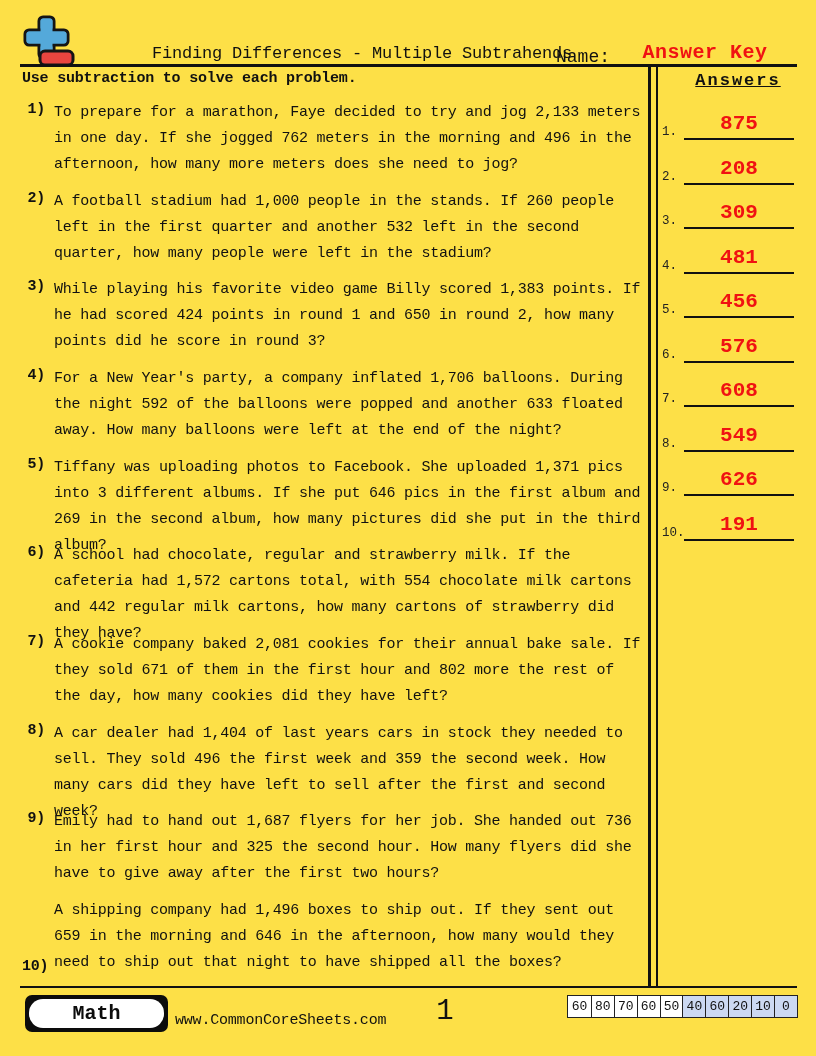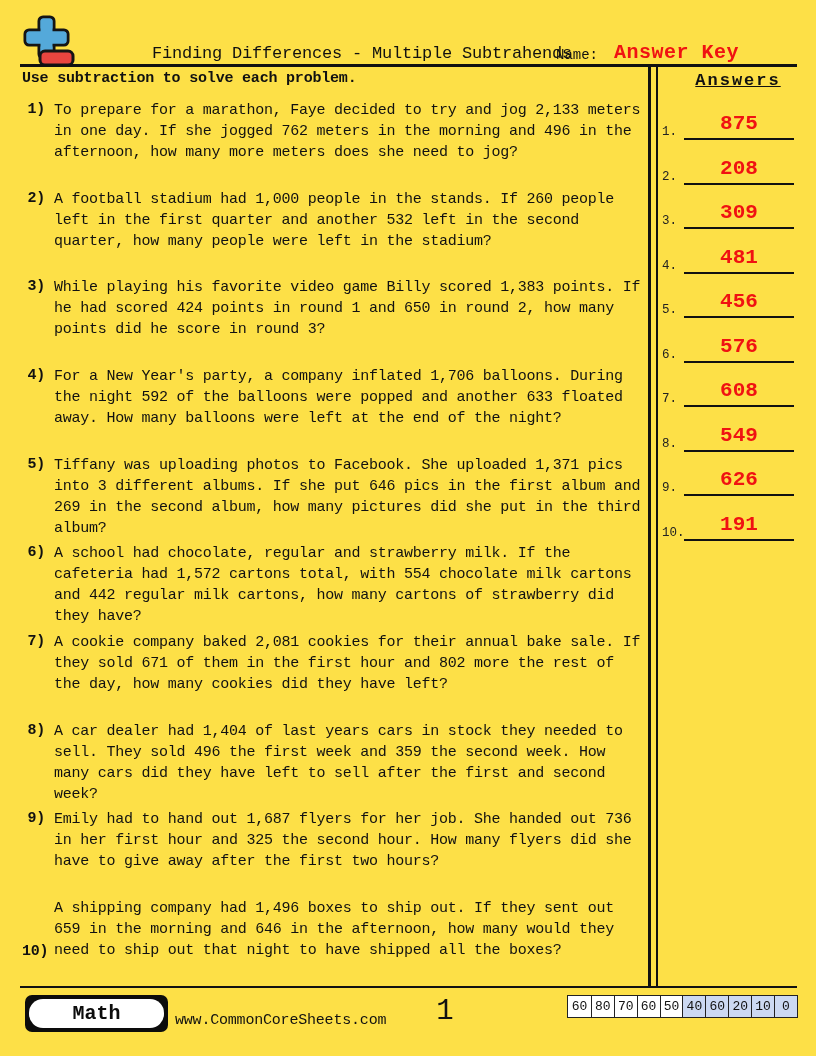--- a/index.html
+++ b/index.html
@@ -8,42 +8,42 @@
     position:relative; width:816px; height:1056px; margin:0 auto;
     background:#fde047; overflow:hidden;
     font-family:Liberation Mono, monospace; color:#111;
   }
   
   .logo { position:absolute; left:20px; top:14px; }
   .page-title {
     position:absolute; left:152px; top:44px; width:330px;
     font-size:17px; font-weight:500; letter-spacing:-0.2px; white-space:nowrap;
   }
-  .name-label { position:absolute; left:556px; top:47px; font-size:14px; }
+  .name-label { position:absolute; left:556px; top:47px; font-size:18px; }
   .answer-key {
-    position:absolute; left:614px; top:41px; width:182px; text-align:left;
+    position:absolute; left:614px; top:41px; width:182px; text-align:center;
     font-size:20px; font-weight:bold; letter-spacing:0.5px; white-space:nowrap;
   }
   .header-rule { position:absolute; left:20px; top:64px; width:777px; height:3px; background:#111; }
   .instruction { position:absolute; left:22px; top:70px; font-size:15px; font-weight:bold; letter-spacing:-0.2px; }
 
   
   .vdivider {
     position:absolute; left:648px; top:66px; height:921px; width:10px;
     border-left:3px solid #111; border-right:2px solid #111;
   }
 
   
   .problem { position:absolute; left:22px; width:622px; display:flex; }
   .problem .pnum {
     width:32px; text-align:right; padding-right:9px; flex:none;
     font-size:15px; font-weight:bold; line-height:19.4px; letter-spacing:-0.2px;
   }
   .problem .ptext {
-    flex:1; max-width:592px; font-size:15px; line-height:21px; letter-spacing:-0.25px;
+    flex:1; max-width:592px; font-size:15px; line-height:26px; letter-spacing:-0.25px;
   }
 
   
   .answers-heading {
     position:absolute; left:680px; top:71px; width:116px; text-align:center;
     font-size:17px; font-weight:bold; letter-spacing:2px; text-decoration:underline;
   }
   .answer-row { position:absolute; left:660px; width:136px; height:30px; }
   .answer-row .anum {
     position:absolute; left:2px; bottom:1px; font-size:12.5px; color:#222;

